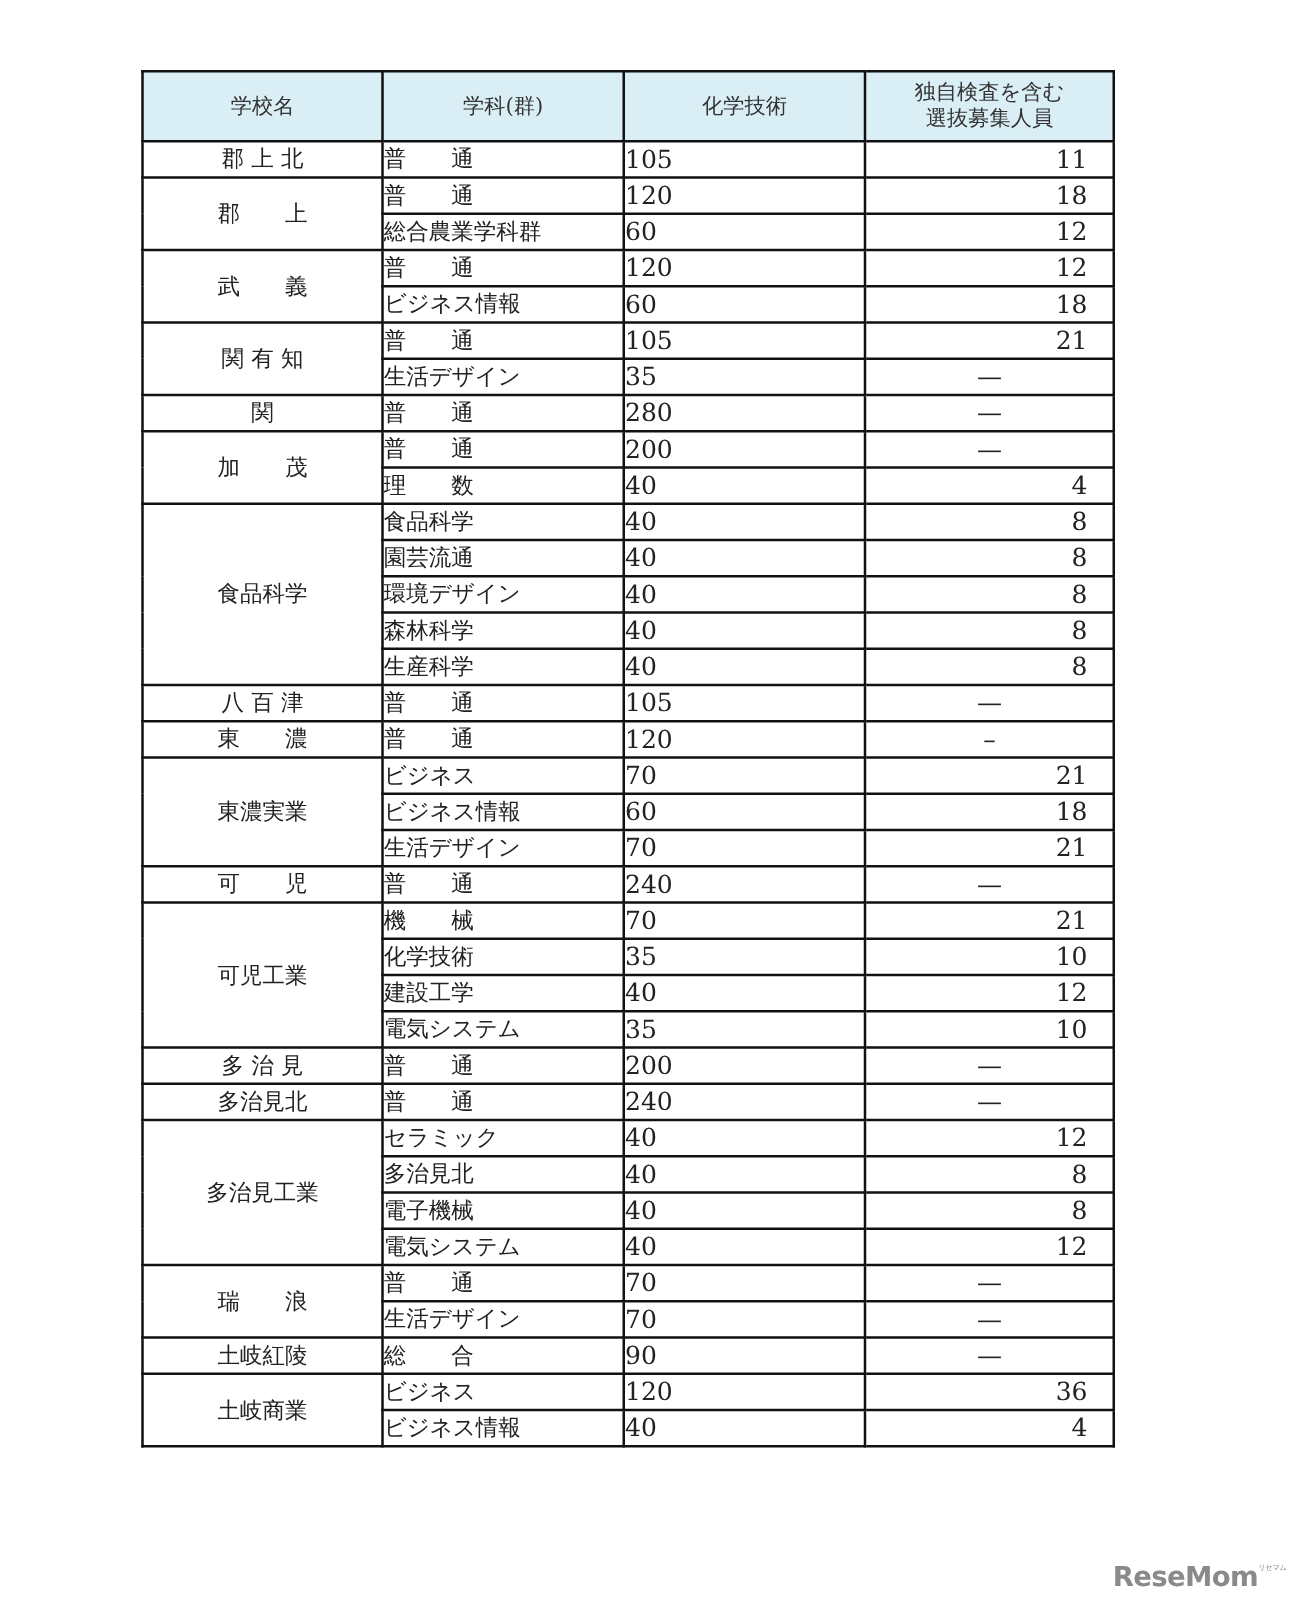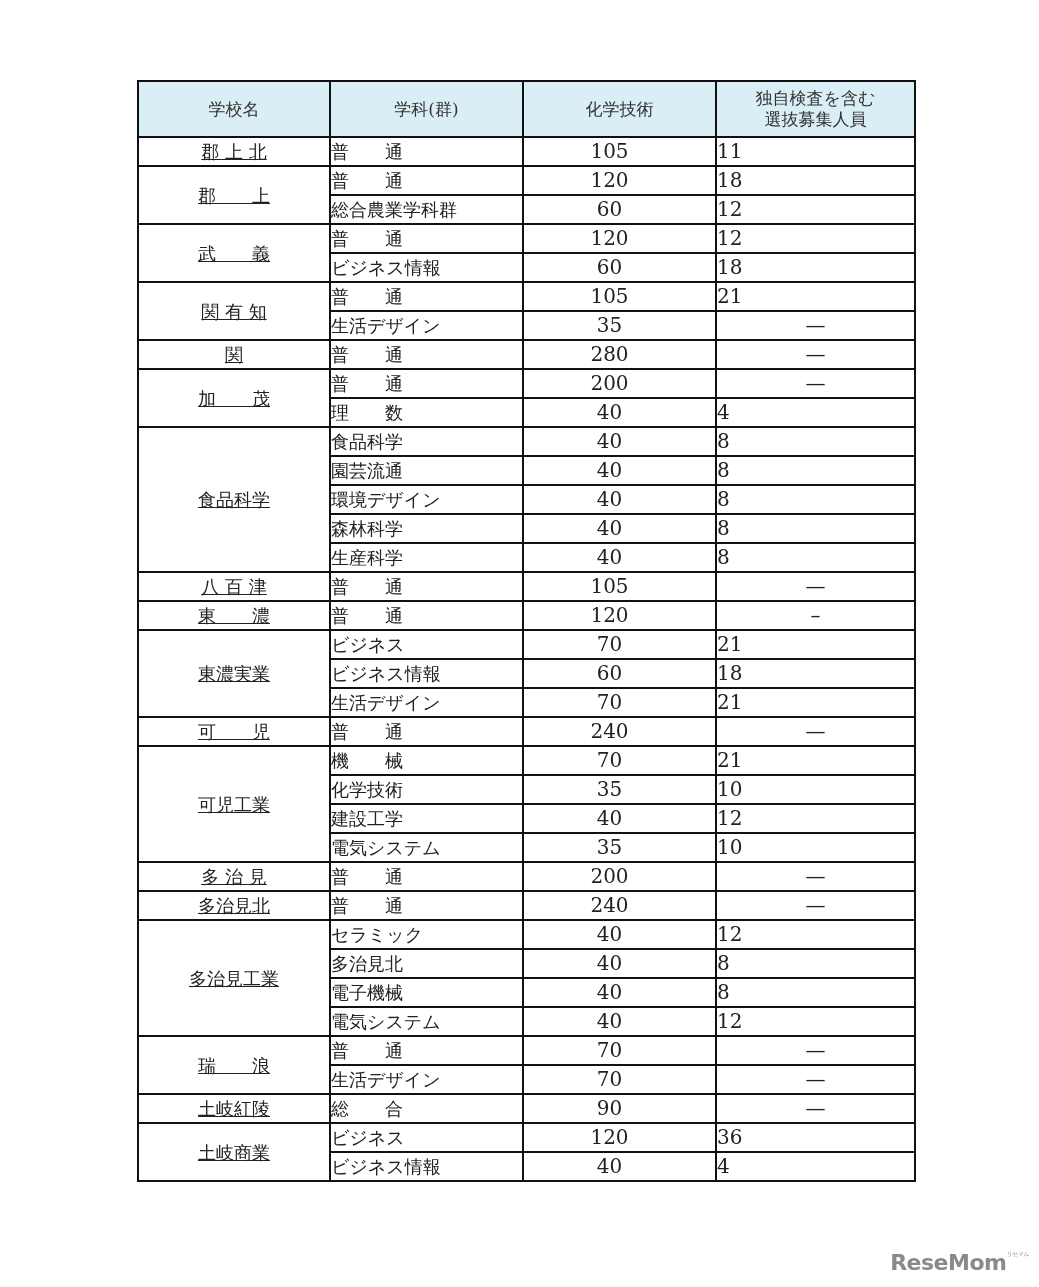--- a/index.html
+++ b/index.html
@@ -1,26 +1,26 @@
 <!DOCTYPE html>
 <html><head>
 <meta charset="utf-8">
 <style>
   html, body { margin: 0; padding: 0; background: #ffffff; }
   body { width: 1039px; height: 1287px; position: relative; overflow: hidden;
          font-family: "DejaVu Serif", "Liberation Serif", serif; color: #222; }
-  table.admissions { position: absolute; left: 137px; top: 56px; border-collapse: collapse;
-         table-layout: fixed; width: 777px; margin-top: 24px; }
+  table.admissions { position: absolute; left: 113px; top: 56px; border-collapse: collapse;
+         table-layout: fixed; width: 777px; }
   table.admissions th, table.admissions td { border: 2px solid #111; padding: 0; font-weight: normal; }
   table.admissions th { background: #daeef5; height: 54px; font-size: 17px; line-height: 21px; text-align: center; color: #333; }
   table.admissions td { height: 27px; font-size: 18px; line-height: 27px; }
-  td.school { text-align: center; vertical-align: middle; text-decoration: underline; }
+  td.school { text-align: center; vertical-align: middle; }
   td.dept { text-align: left; }
-  td.cap { text-align: center; padding-right: 20px !important; font-size: 20px !important; }
-  td.sel { padding-right: 20px !important; font-size: 20px !important; }
+  td.cap { text-align: left; padding-right: 20px !important; font-size: 20px !important; }
+  td.sel { text-align: right; padding-right: 20px !important; font-size: 20px !important; }
   td.sel.dash { text-align: center; padding-right: 0 !important; padding-left: 0; }
   tr.sub td.dept, tr.sub td.cap, tr.sub td.sel { border-top: 2px dotted #222; }
   .logo { position: absolute; right: 10px; bottom: 12px; font-family: "DejaVu Sans", sans-serif;
           font-weight: bold; font-size: 22px; color: #8a8a8a; letter-spacing: -0.5px; }
   .logo sup { font-size: 6px; font-weight: normal; vertical-align: top; }
 </style>
 </head>
 <body>
 
 <table class="admissions">

